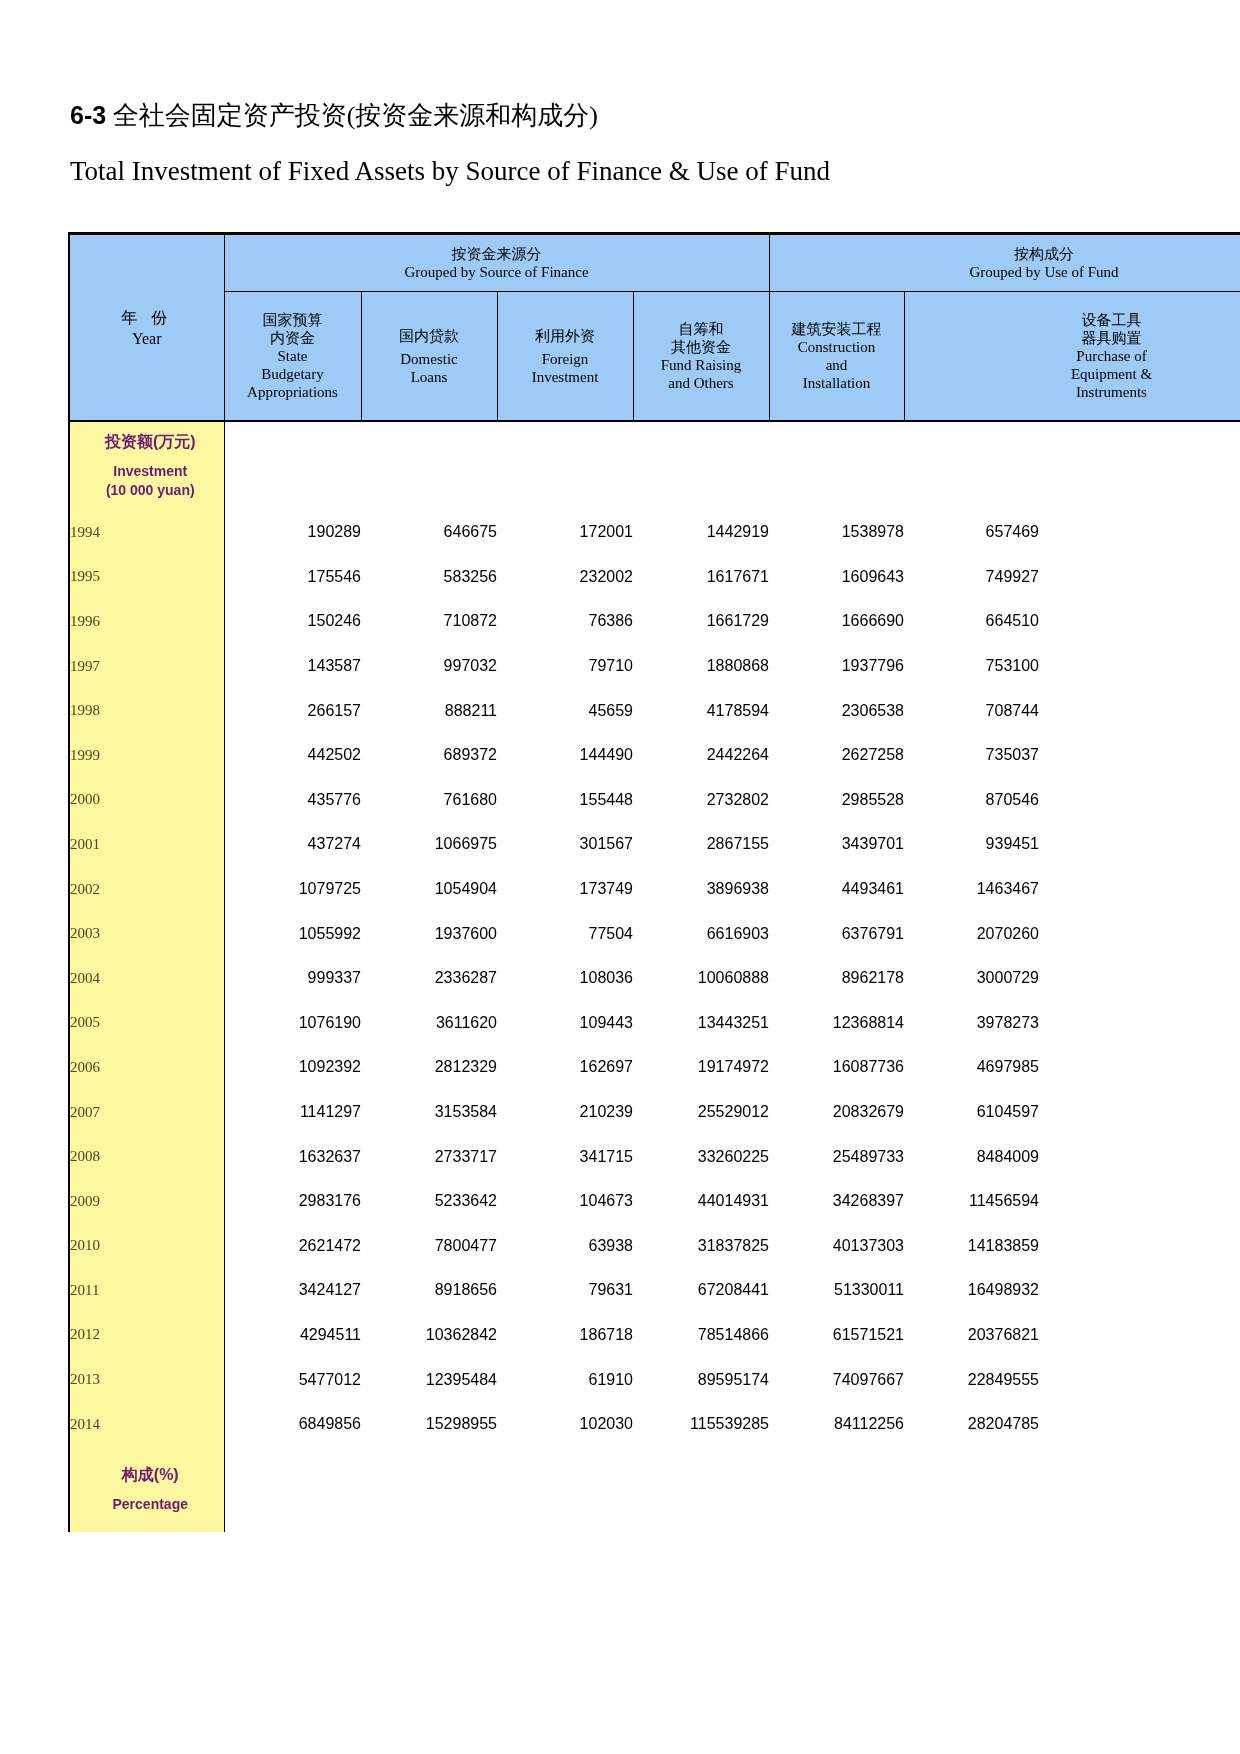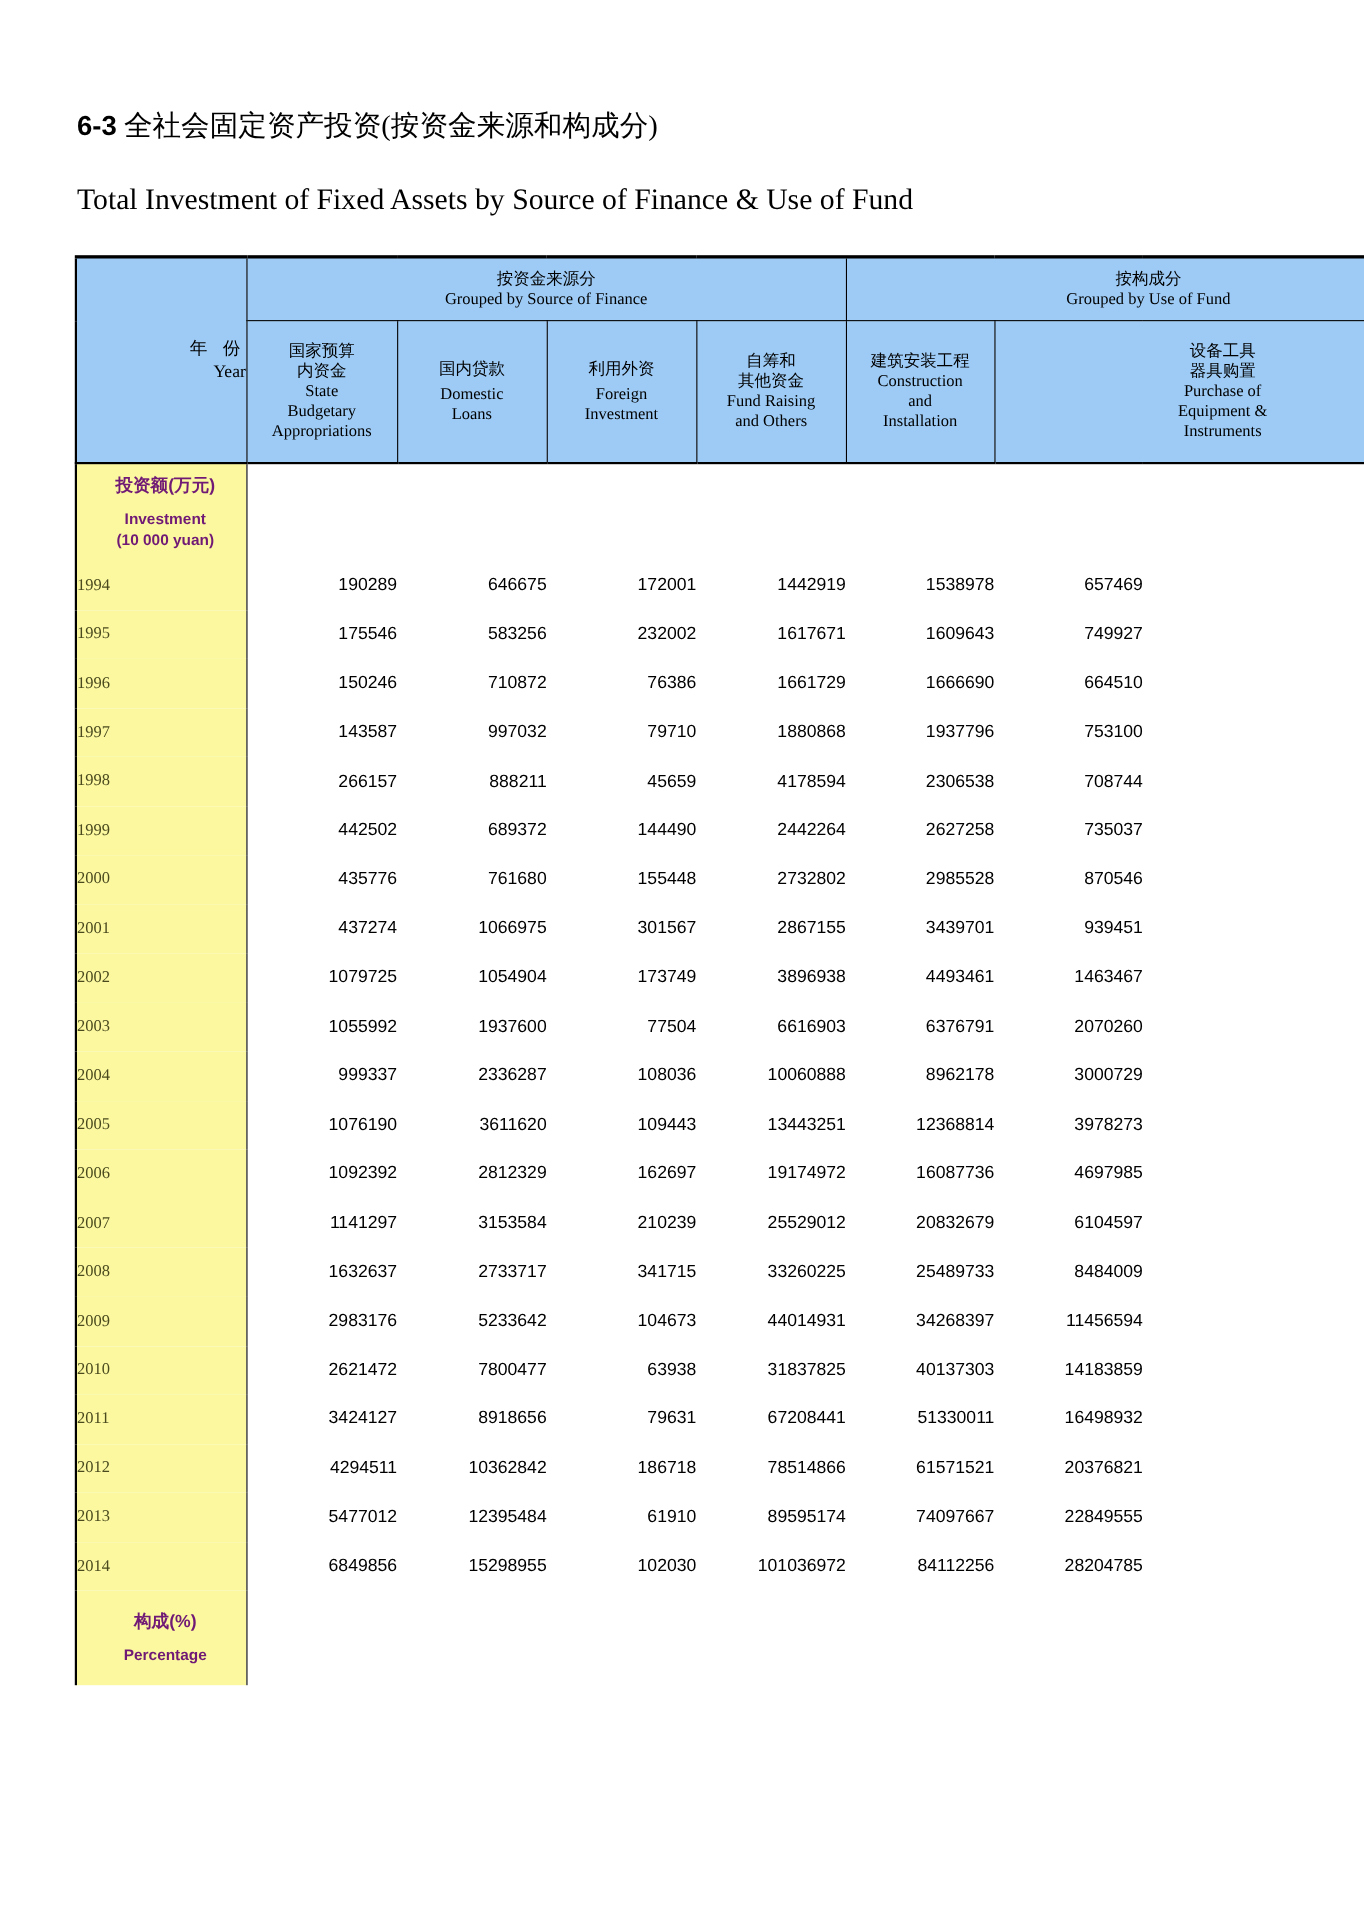--- a/index.html
+++ b/index.html
@@ -30,21 +30,21 @@
   }
   .title-cn .tbl-num {
     font-family: "Liberation Sans", "DejaVu Sans", sans-serif;
     font-weight: bold;
     font-size: 25px;
     text-align: right;
   }
   .title-en {
     font-size: 27px;
     line-height: 40px;
-    margin-top: 27px;
+    margin-top: 16px;
     color: #000;
     white-space: nowrap;
   }
 
   
   #tbl-wrap {
     position: absolute;
     left: 68px;
     top: 232px;
     width: 1250px;   
@@ -80,21 +80,21 @@
   .hd-sub {
     border-bottom: 2.4px solid #000;
     height: 128px;
   }
   .hd-year {
     border-top: 3px solid #000;
     border-bottom: 2.4px solid #000;
     border-left: 2.2px solid #000;
     border-right: 1.6px solid #000;
     background: #9dcbf5;
-    text-align: right;
+    text-align: center;
     vertical-align: middle;
     line-height: 21px;
     font-size: 16px;
   }
   .hd-cn  { display: block; }
   .hd-en  { display: block; }
   .sp { letter-spacing: 5px; }
   .gap { display:block; height: 5px; }
 
   
@@ -427,21 +427,21 @@
           <td class="num">89595174</td>
           <td class="num">74097667</td>
           <td class="num">22849555</td>
           <td class="blank"></td>
         </tr>
         <tr>
           <td class="rowlbl">2014</td>
           <td class="num divider">6849856</td>
           <td class="num">15298955</td>
           <td class="num">102030</td>
-          <td class="num">101036972</td>
+          <td class="num">115539285</td>
           <td class="num">84112256</td>
           <td class="num">28204785</td>
           <td class="blank"></td>
         </tr>
       </tbody>
 
   <tbody>
         <tr>
     <td class="rowlbl section" style="height:86px">
       <span class="cn">构成(%)</span>

